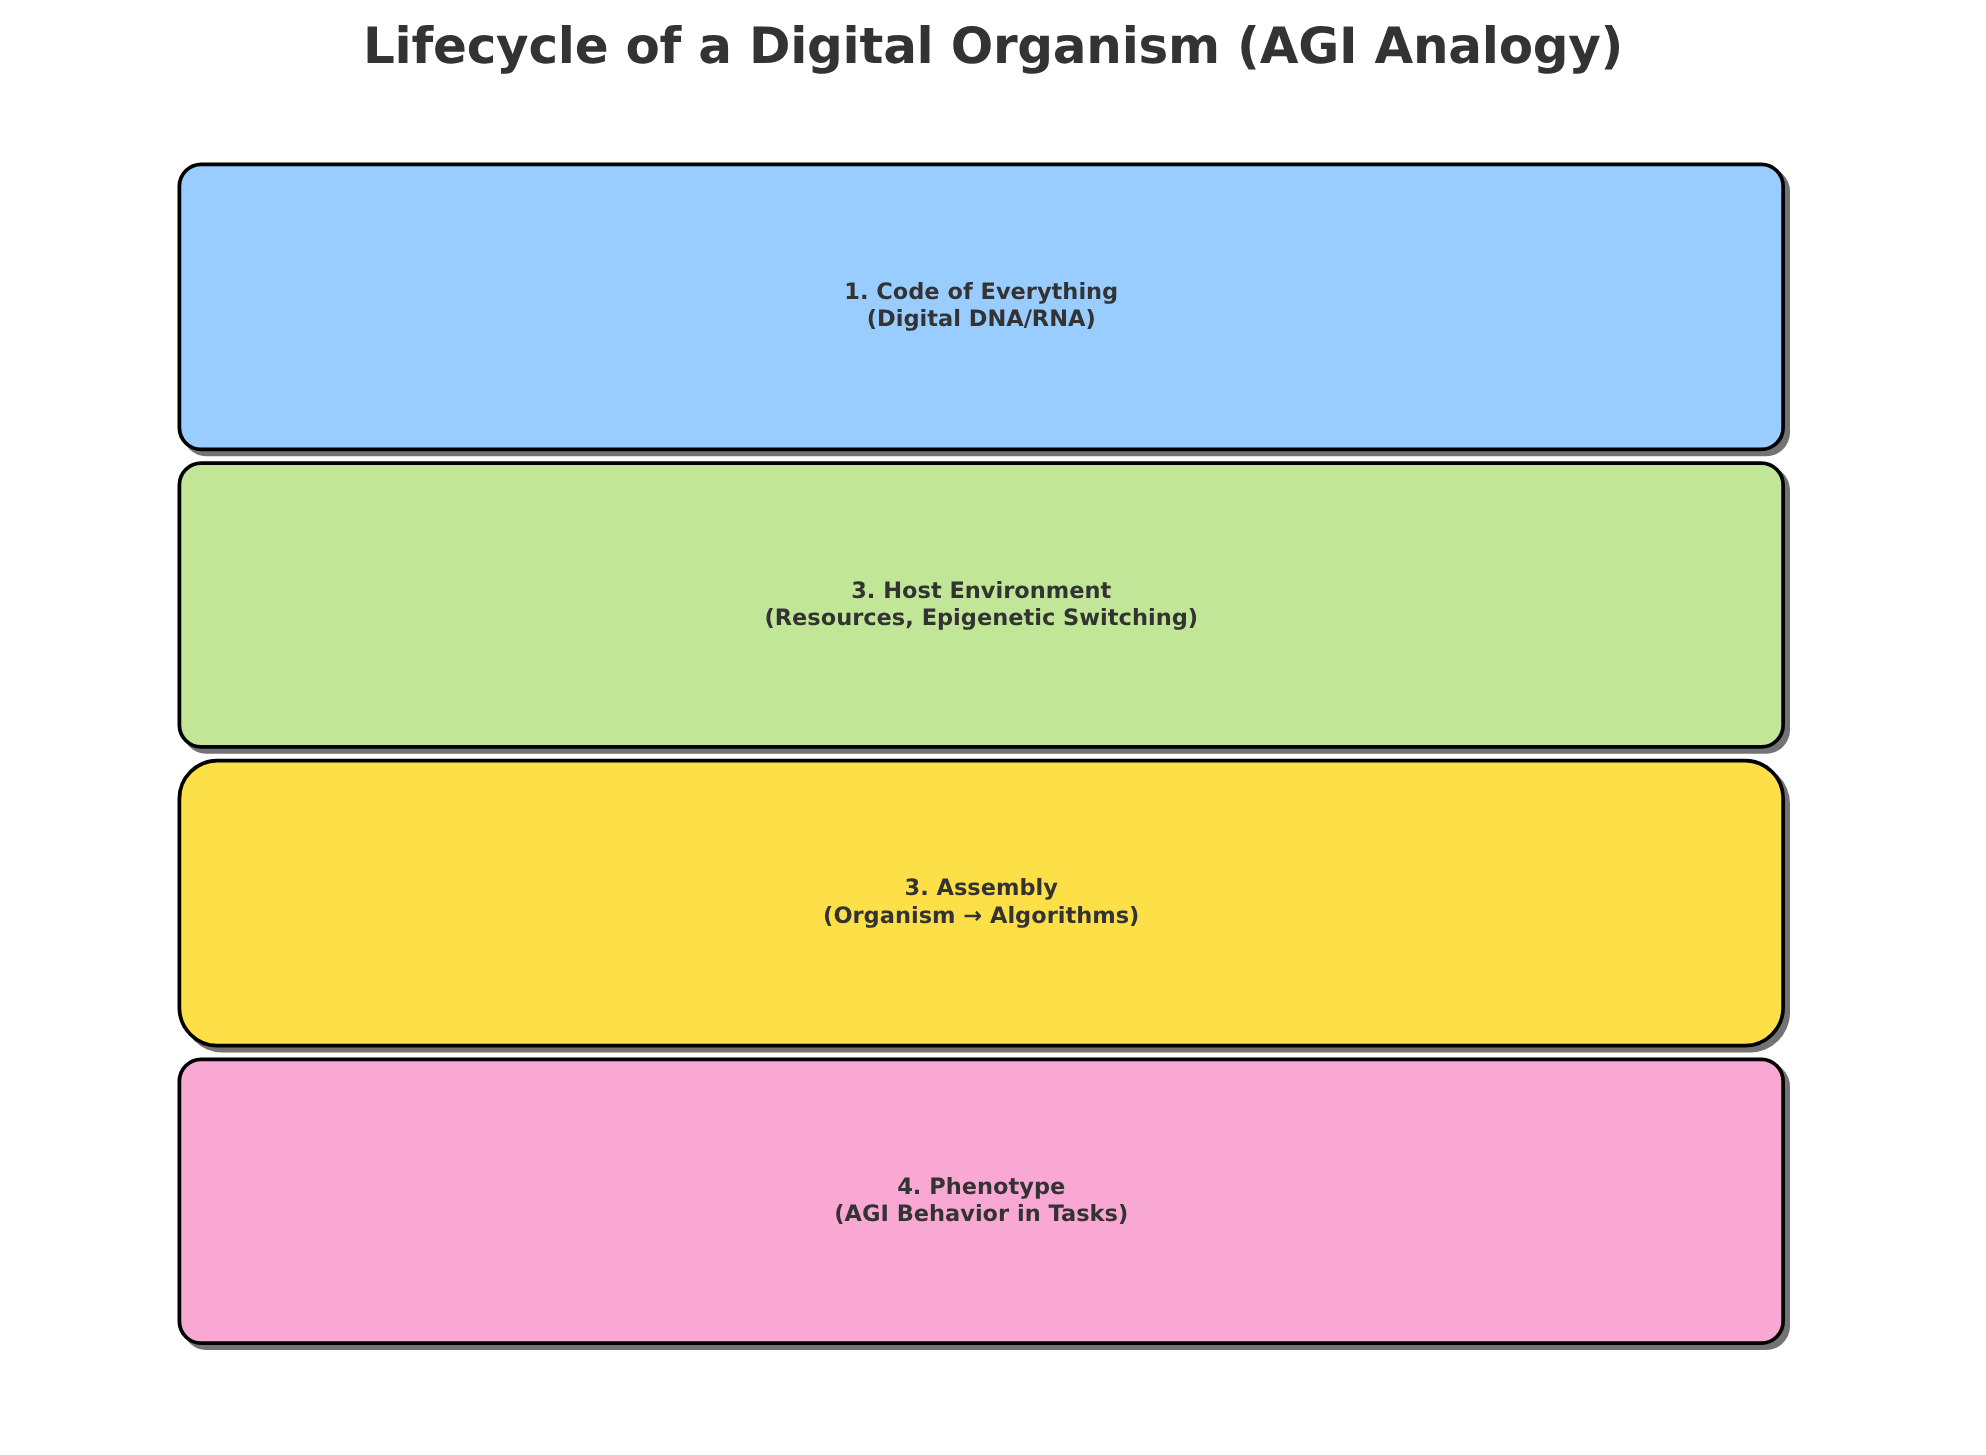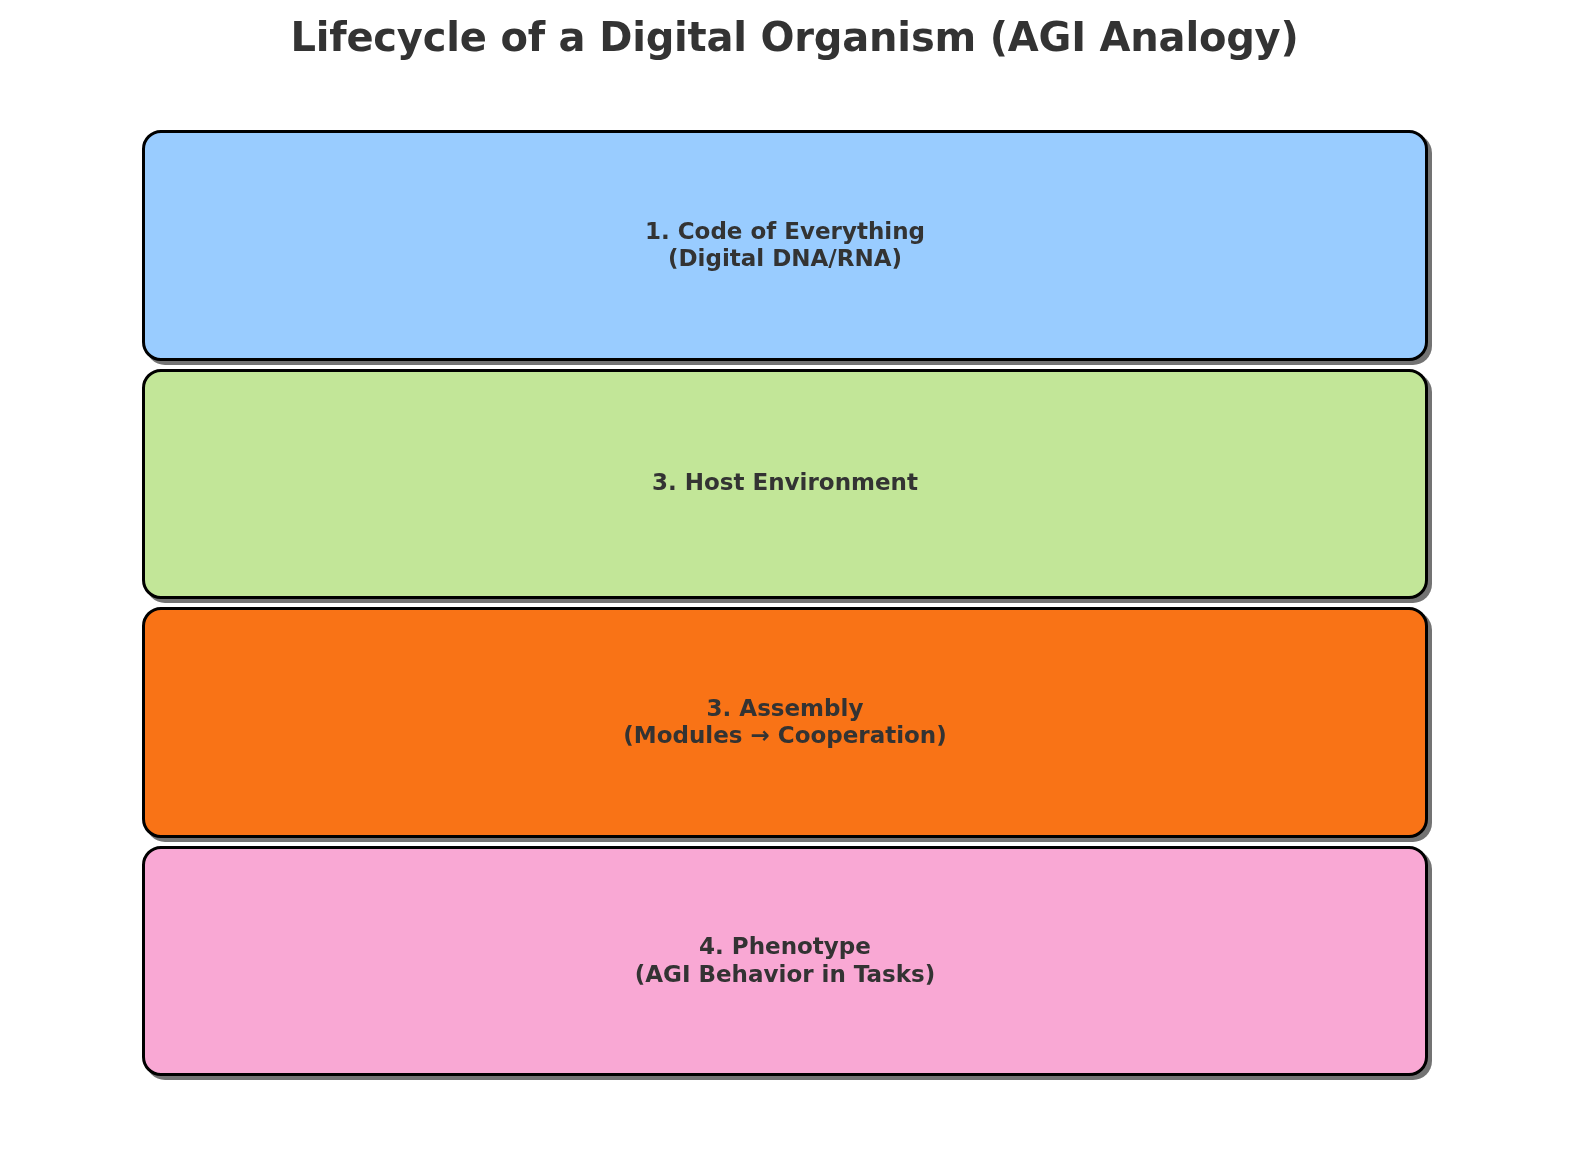--- a/index.html
+++ b/index.html
@@ -51,21 +51,21 @@
     box-shadow: 4px 4px 0 rgba(0, 0, 0, 0.55);
     display: flex;
     flex-direction: column;
     align-items: center;
     justify-content: center;
     text-align: center;
     line-height: 1.0;
   }
 
   .stage-line {
-    font-size: 23px;
+    font-size: 18px;
     font-weight: bold;
     color: #333333;
     white-space: nowrap;
     line-height: 1.12;
   }
 
   .stage-line.primary { margin-bottom: 2px; }
 </style>
 </head>
 <body style="background-color: rgb(255, 255, 255);">
@@ -76,25 +76,26 @@
 
   <div class="stage-stack">
 
     <div class="stage-box" style="background-color: rgb(153, 204, 255);">
       <div class="stage-line primary">1. Code of Everything</div>
       <div class="stage-line">(Digital DNA/RNA)</div>
     </div>
 
     <div class="stage-box" style="background-color: rgb(194, 230, 152);">
       <div class="stage-line primary">3. Host Environment</div>
+      <div class="stage-line">(Resources, Epigenetic Switching)</div>
     </div>
 
-    <div class="stage-box" style="background-color: #f97316;">
+    <div class="stage-box" style="background-color: #fde047; border-radius: 32px;">
       <div class="stage-line primary">3. Assembly</div>
-      <div class="stage-line">(Modules → Cooperation)</div>
+      <div class="stage-line">(Organism → Algorithms)</div>
     </div>
 
     <div class="stage-box" style="background-color: #f9a8d4;">
       <div class="stage-line primary">4. Phenotype</div>
       <div class="stage-line">(AGI Behavior in Tasks)</div>
     </div>
 
 
   </div>
 </div>

